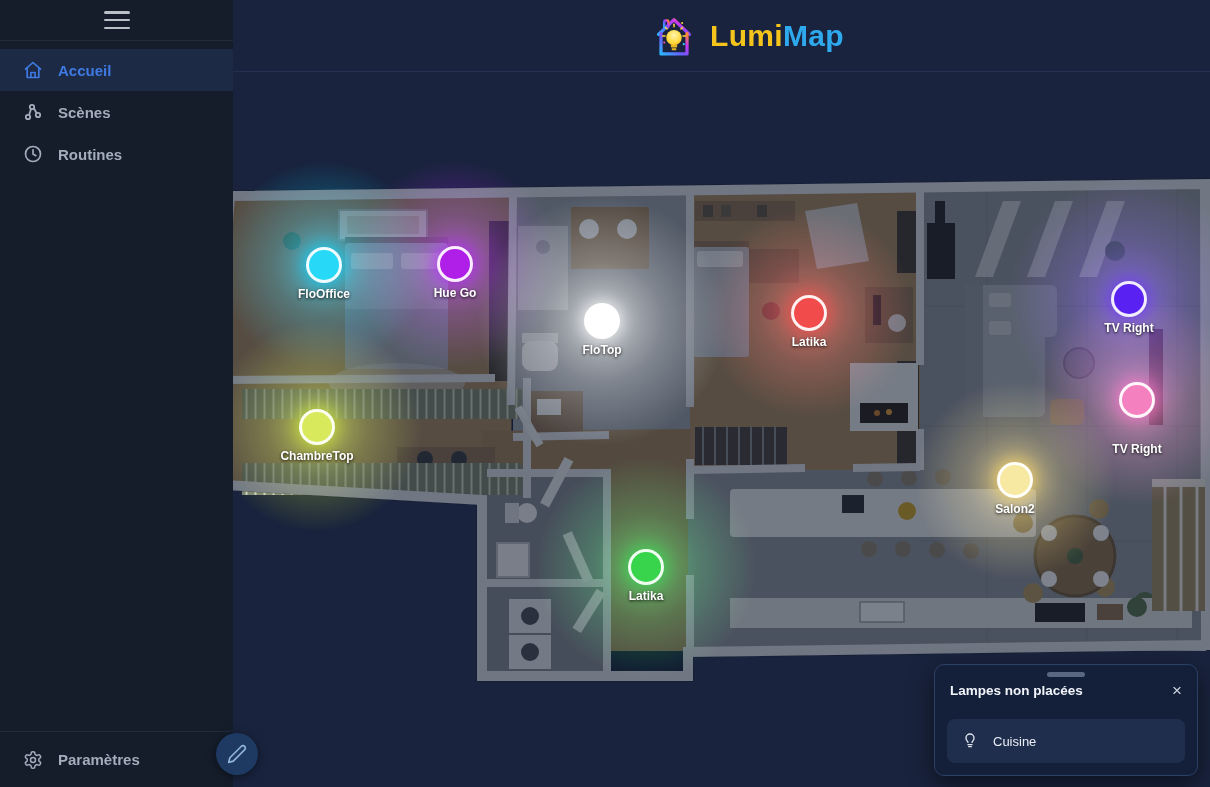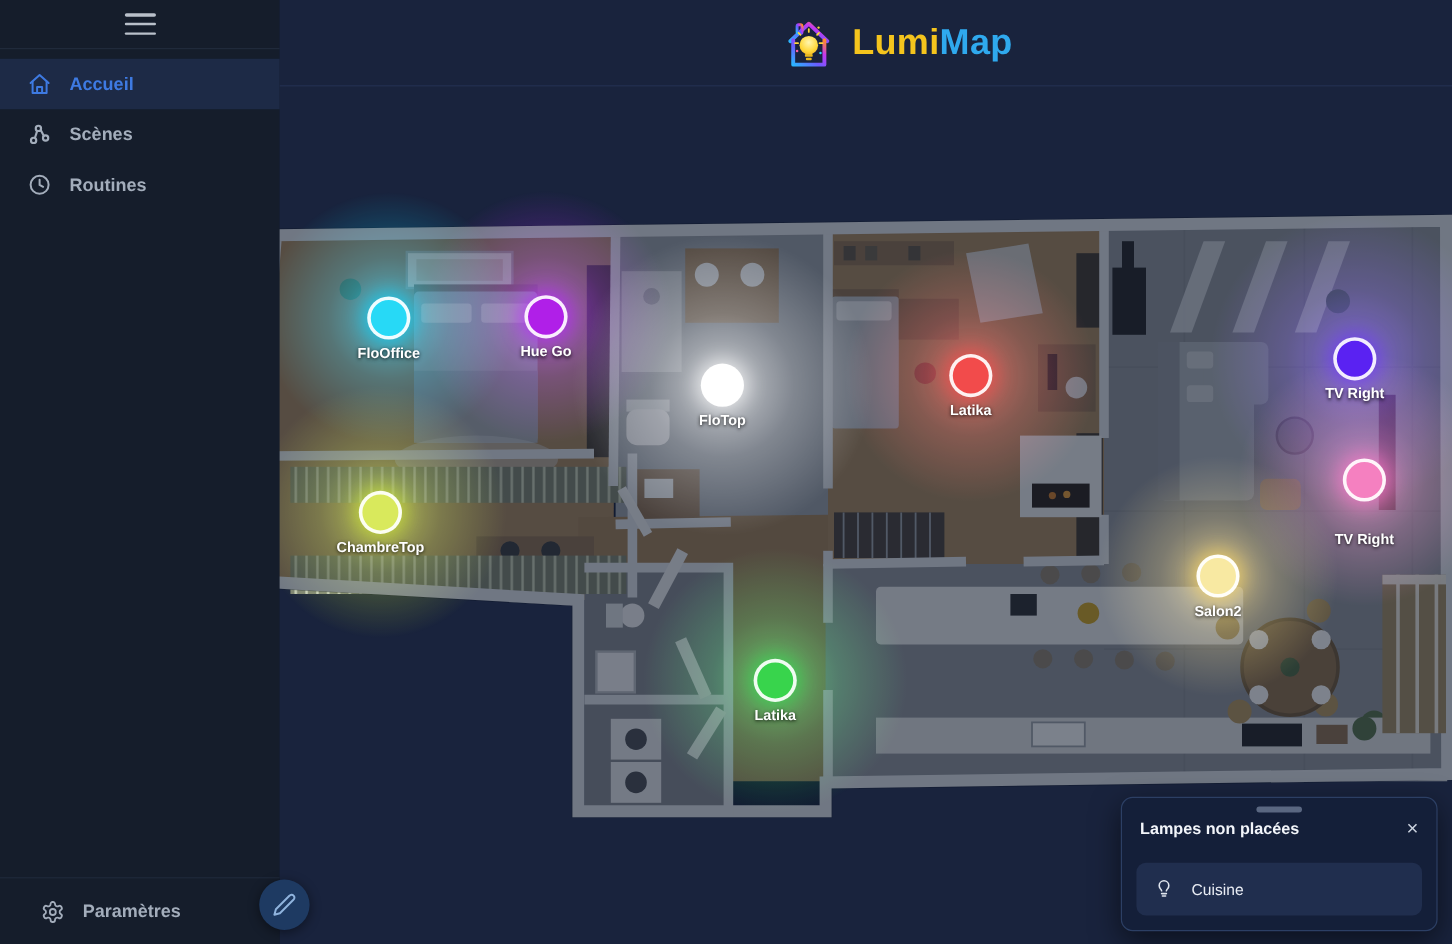--- a/index.html
+++ b/index.html
@@ -10,21 +10,21 @@
   }
   
   .sidebar{position:absolute;left:0;top:0;width:233px;height:787px;background:#151d2b;z-index:8;}
   .sb-top{height:40px;display:flex;align-items:center;justify-content:center;border-bottom:1px solid #202a3b;}
   .hamburger{width:26px;height:18px;display:flex;flex-direction:column;justify-content:space-between;cursor:pointer;}
   .hamburger span{display:block;height:2.5px;background:#b9c0ca;border-radius:2px;}
   .nav{padding-top:8px;}
   .nav-item{height:42px;display:flex;align-items:center;gap:15px;padding-left:23px;color:#a3adbb;font-size:15px;font-weight:600;cursor:pointer;}
   .nav-item.active{background:#1d2a46;color:#3e7ae2;}
   .nav-item svg{flex:0 0 auto;}
-  .sb-bottom{position:absolute;left:0;right:0;bottom:0;height:55px;border-top:1px solid #202a3b;display:flex;align-items:center;gap:15px;padding-left:34px;color:#a3adbb;font-size:15px;font-weight:600;cursor:pointer;background:#151d2b;}
+  .sb-bottom{position:absolute;left:0;right:0;bottom:0;height:55px;border-top:1px solid #202a3b;display:flex;align-items:center;gap:15px;padding-left:23px;color:#a3adbb;font-size:15px;font-weight:600;cursor:pointer;background:#151d2b;}
   
   .header{position:absolute;left:197px;top:0;width:1098px;height:71px;background:#19233d;border-bottom:1px solid #233050;display:flex;align-items:center;justify-content:center;z-index:7;}
   .logo{display:flex;align-items:center;gap:10px;}
   .brand{font-size:30px;font-weight:bold;letter-spacing:.3px;}
   .header-bulb{position:absolute;right:22px;top:50%;transform:translateY(-50%);color:#f0b429;cursor:pointer;display:flex;}
   
   .map{position:absolute;left:197px;top:71px;width:1151px;height:716px;z-index:1;border-radius:26px;}
   .plan{position:absolute;left:0;top:0;}
   .lights-layer{position:absolute;inset:0;}
   .light-glow{position:absolute;border-radius:50%;mix-blend-mode:screen;pointer-events:none;}

